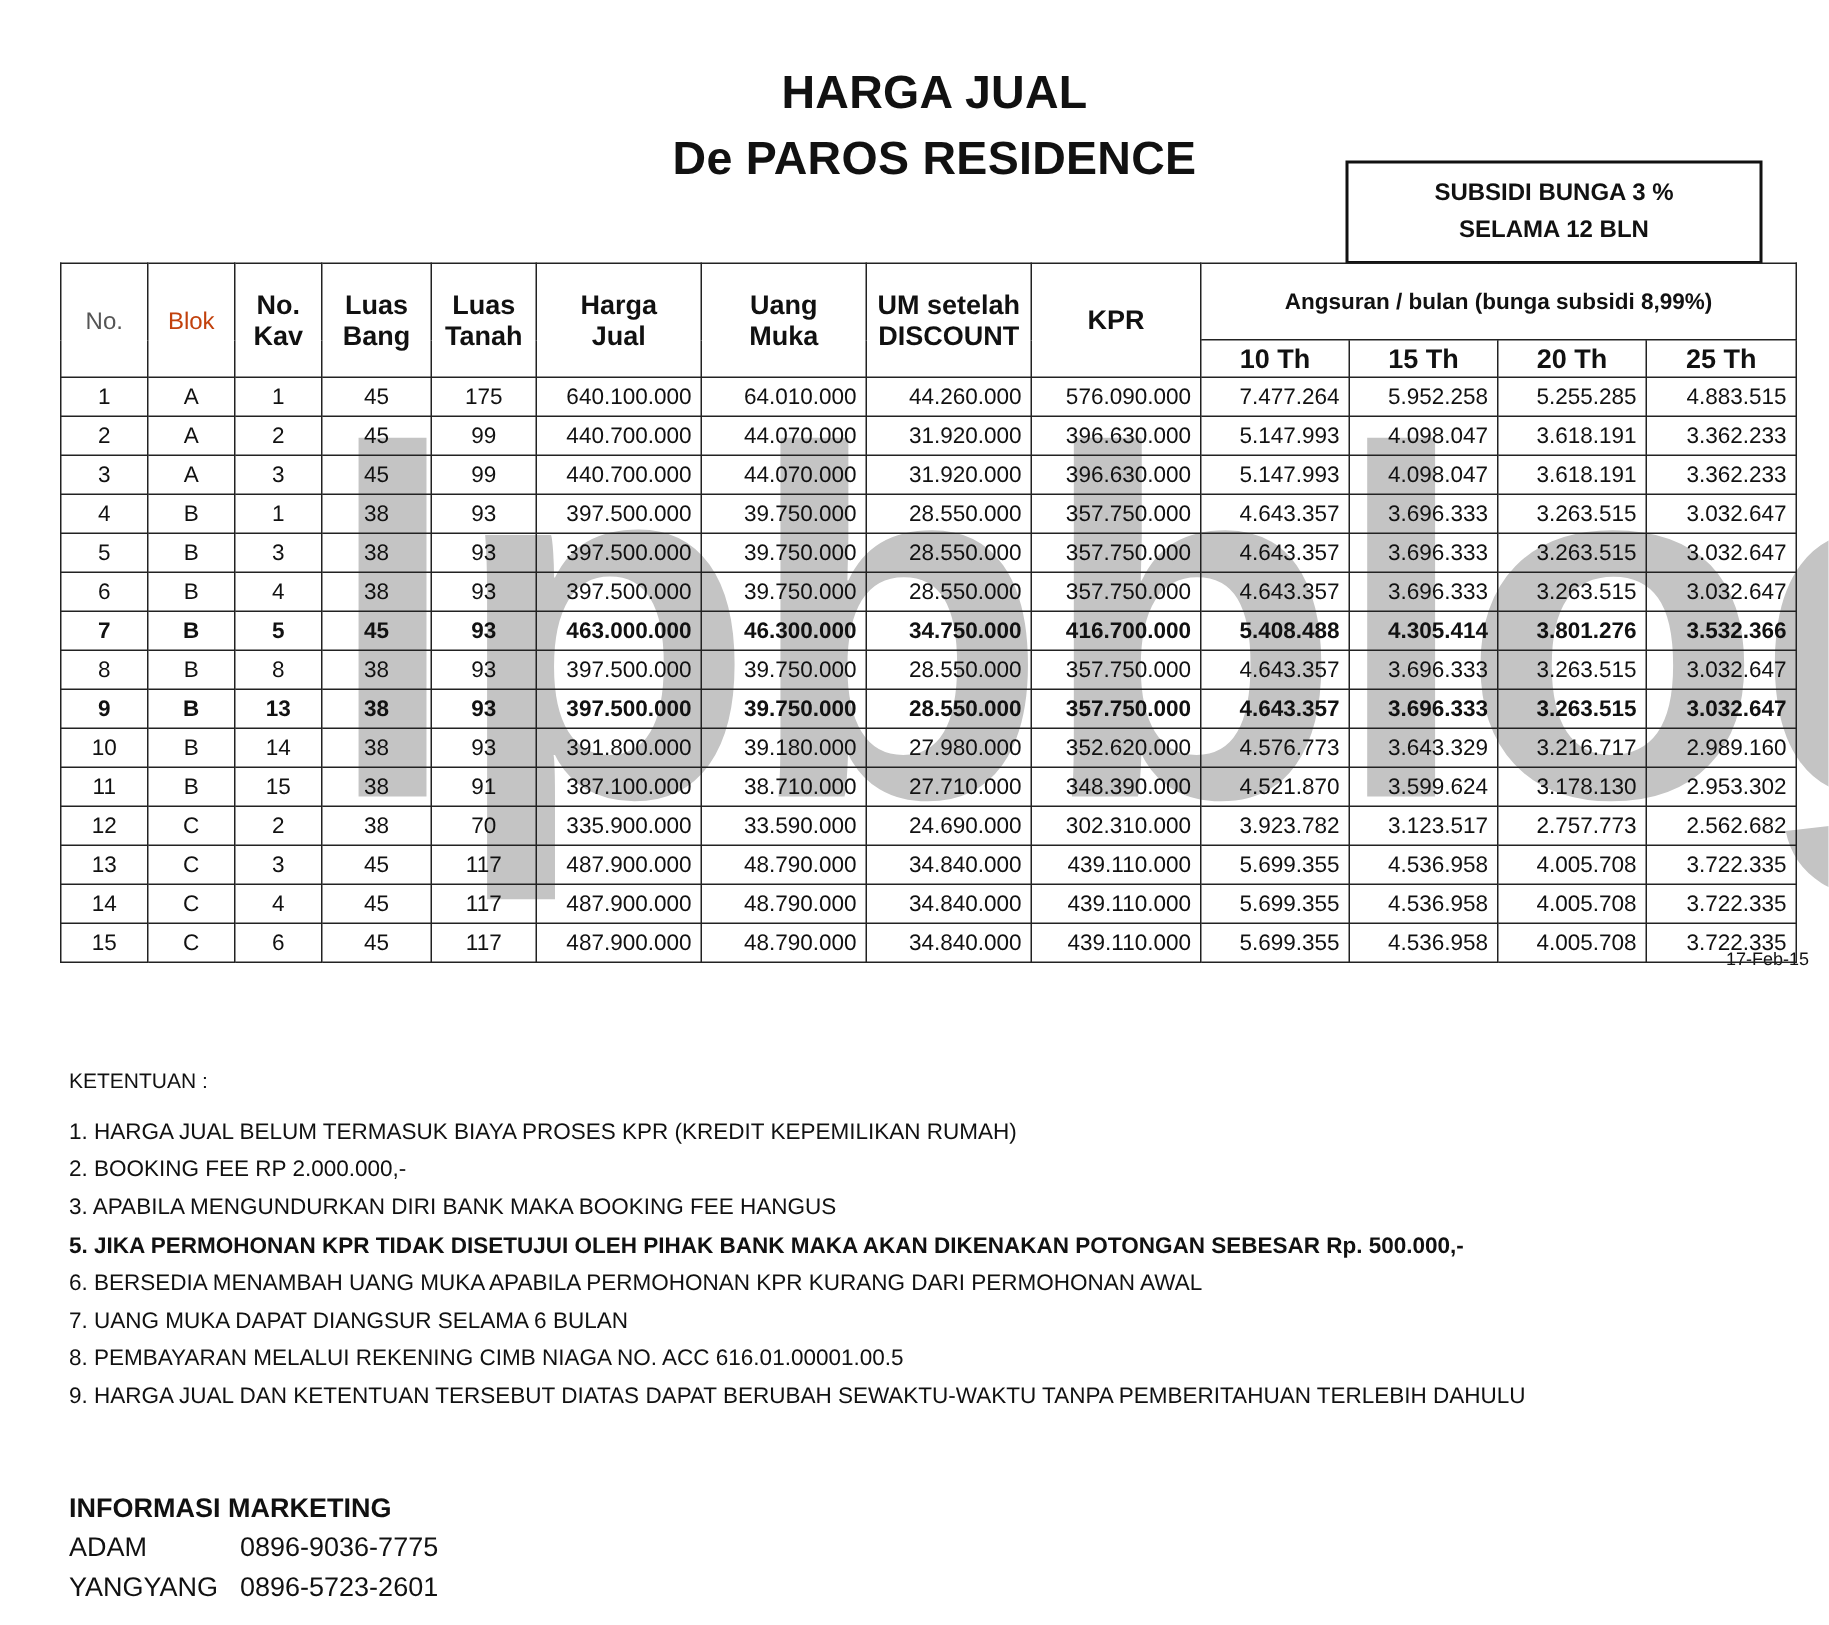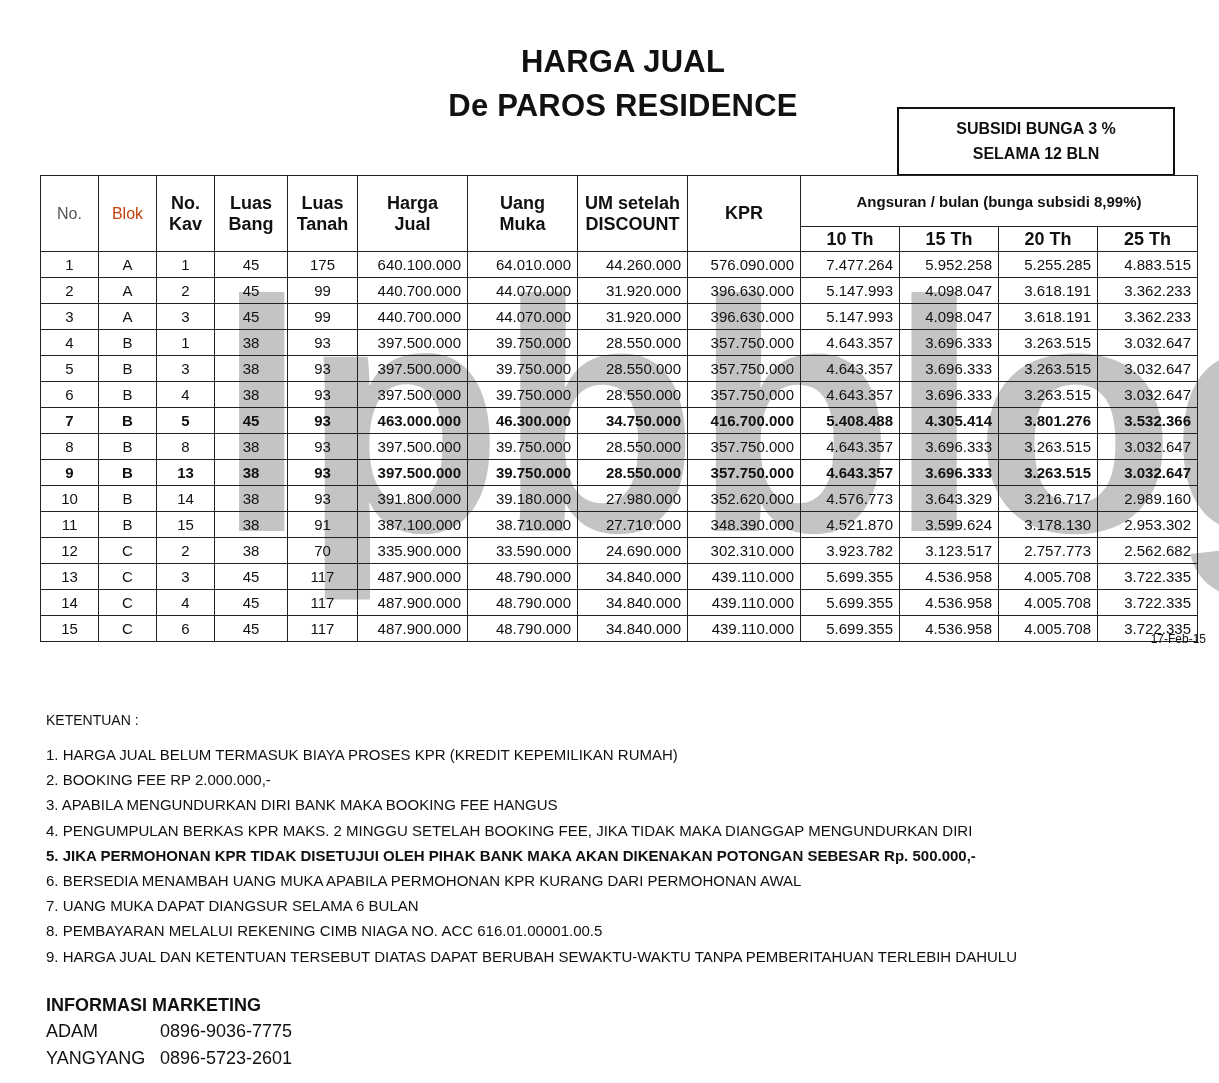--- a/index.html
+++ b/index.html
@@ -293,21 +293,20 @@
     </tbody>
 </table>
 
 <div class="date">17-Feb-15</div>
 
 <div class="ket">KETENTUAN :</div>
 <ol class="ket-list" id="ketlist">
     <li>1. HARGA JUAL BELUM TERMASUK BIAYA PROSES KPR (KREDIT KEPEMILIKAN RUMAH)</li>
     <li>2. BOOKING FEE RP 2.000.000,-</li>
     <li>3. APABILA MENGUNDURKAN DIRI  BANK MAKA BOOKING FEE HANGUS</li>
-    <li>4. PENGUMPULAN BERKAS KPR MAKS. 2 MINGGU SETELAH BOOKING FEE, JIKA TIDAK MAKA DIANGGAP MENGUNDURKAN DIRI</li>
     <li class="b">5. JIKA PERMOHONAN KPR TIDAK DISETUJUI OLEH PIHAK BANK MAKA AKAN DIKENAKAN POTONGAN SEBESAR Rp. 500.000,-</li>
     <li>6. BERSEDIA MENAMBAH UANG MUKA APABILA PERMOHONAN KPR KURANG DARI PERMOHONAN AWAL</li>
     <li>7. UANG MUKA DAPAT DIANGSUR SELAMA 6 BULAN</li>
     <li>8. PEMBAYARAN MELALUI REKENING CIMB NIAGA NO. ACC 616.01.00001.00.5</li>
     <li>9. HARGA JUAL DAN KETENTUAN TERSEBUT DIATAS DAPAT BERUBAH SEWAKTU-WAKTU TANPA PEMBERITAHUAN TERLEBIH DAHULU</li>
   </ol>
 
 <div class="mkt-title">INFORMASI MARKETING</div>
 <div class="mkt-row" style="top:1021px;">
   <span class="n">ADAM</span><span>0896-9036-7775</span>

